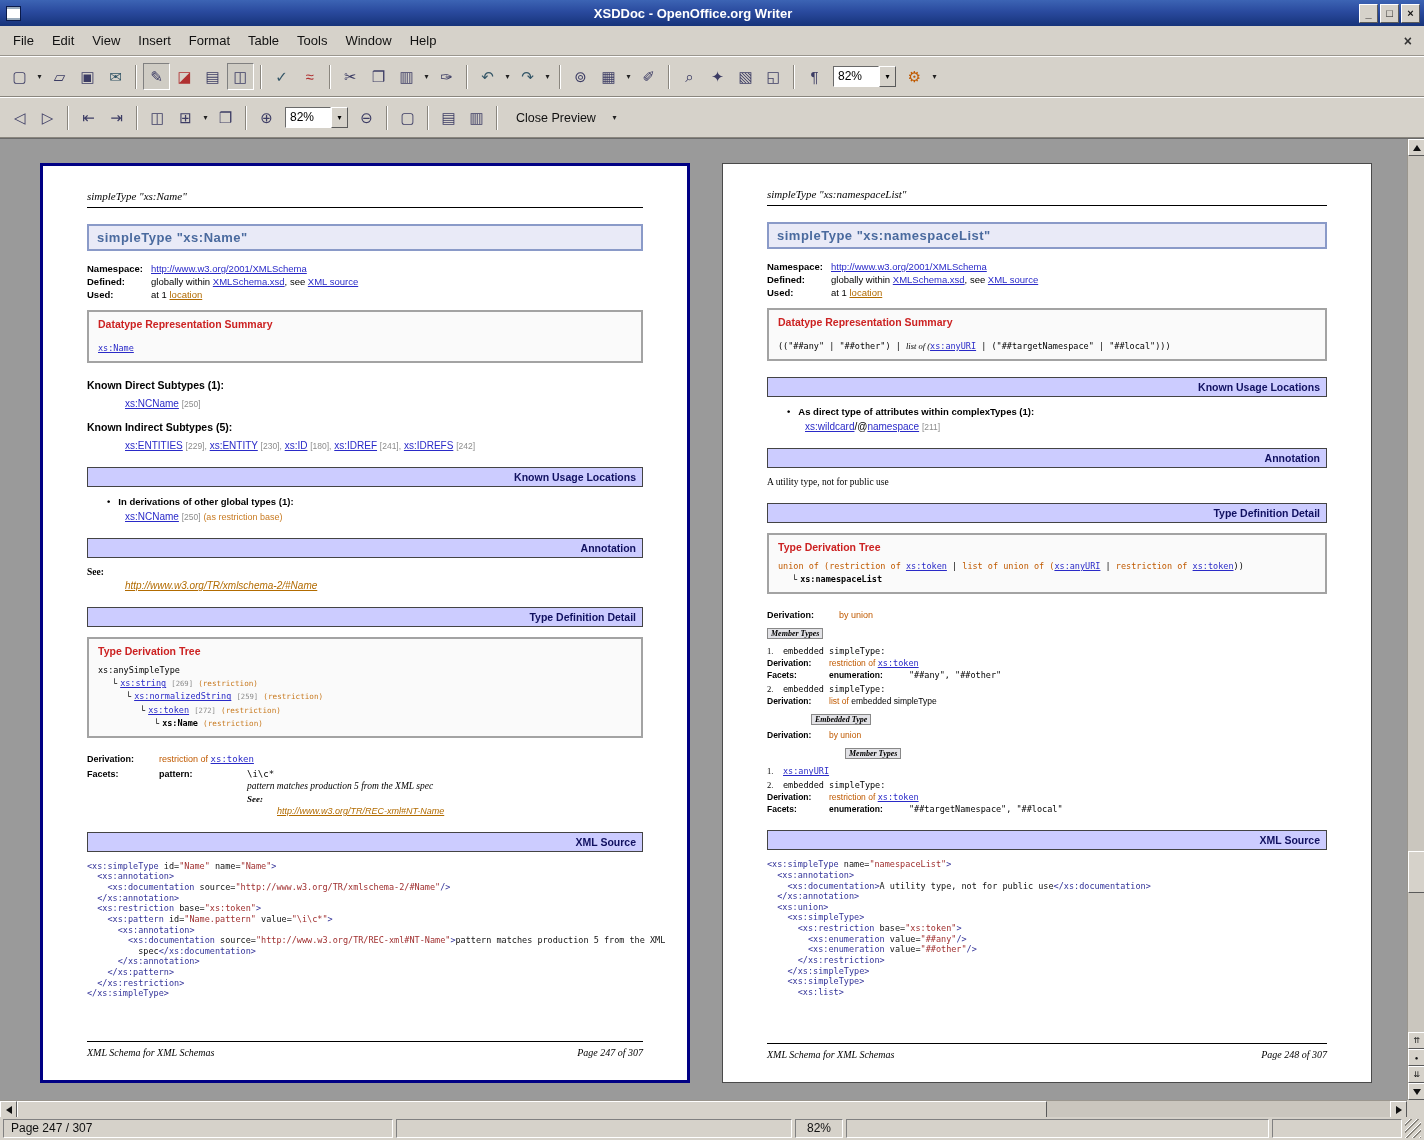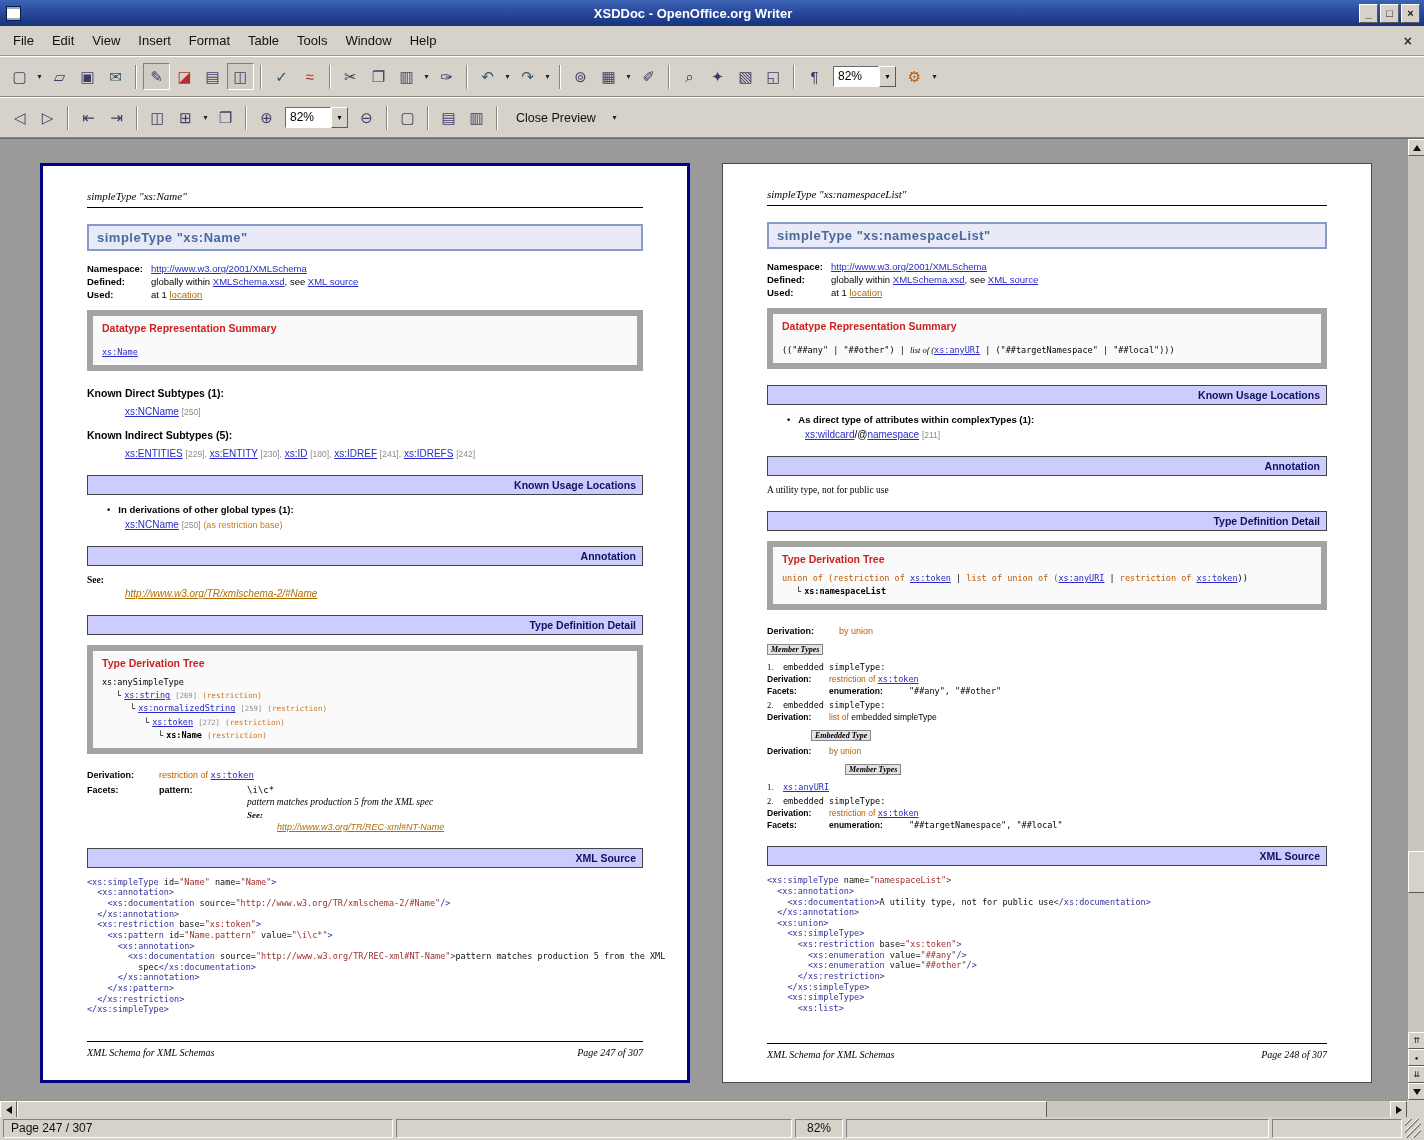--- a/index.html
+++ b/index.html
@@ -58,21 +58,21 @@
     font-family:"Liberation Sans","DejaVu Sans",sans-serif; font-weight:bold; font-size:13px; color:#4a6a9e; letter-spacing:0.5px; }
 
   .props { font-family:"Liberation Sans","DejaVu Sans",sans-serif; font-size:9.5px; margin-bottom:10px; }
   .prow { display:flex; margin:2px 0; }
   .plabel { width:64px; font-weight:bold; }
   .link { color:#2a2ac8; text-decoration:underline; }
   .olink { color:#b26b00; text-decoration:underline; }
   .ref { color:#8c8c8c; font-size:0.85em; }
   .onote { color:#c87a20; font-size:0.9em; }
 
-  .sumbox { border:6px solid #a3a3a3; background:#fafafa; padding:6px 9px; margin:10px 0 16px; }
+  .sumbox { border:2px solid #a3a3a3; background:#fafafa; padding:6px 9px; margin:10px 0 16px; }
   .red-title { color:#c22; font-weight:bold; font-size:10.5px; font-family:"Liberation Sans","DejaVu Sans",sans-serif; margin-bottom:7px; }
   .tiny { font-size:8.5px; }
 
   .h3 { font-family:"Liberation Sans","DejaVu Sans",sans-serif; font-weight:bold; font-size:10.5px; margin:12px 0 7px; }
   .indent1 { margin-left:38px; font-size:10px; font-family:"Liberation Sans","DejaVu Sans",sans-serif; margin-bottom:4px; }
   .lavbar { background:#ccccff; border:1px solid #444; padding:3px 6px; margin:16px 0 9px;
     font-family:"Liberation Sans","DejaVu Sans",sans-serif; font-weight:bold; font-size:10.5px; color:#101060;text-align:right; }
   .bullet-row { display:flex; margin:4px 0 4px 20px; font-family:"Liberation Sans","DejaVu Sans",sans-serif; font-size:9.5px; font-weight:bold; }
   .bullet { margin-right:8px; }
   .see-label { font-weight:bold; font-size:9.5px; margin:2px 0 3px; }

